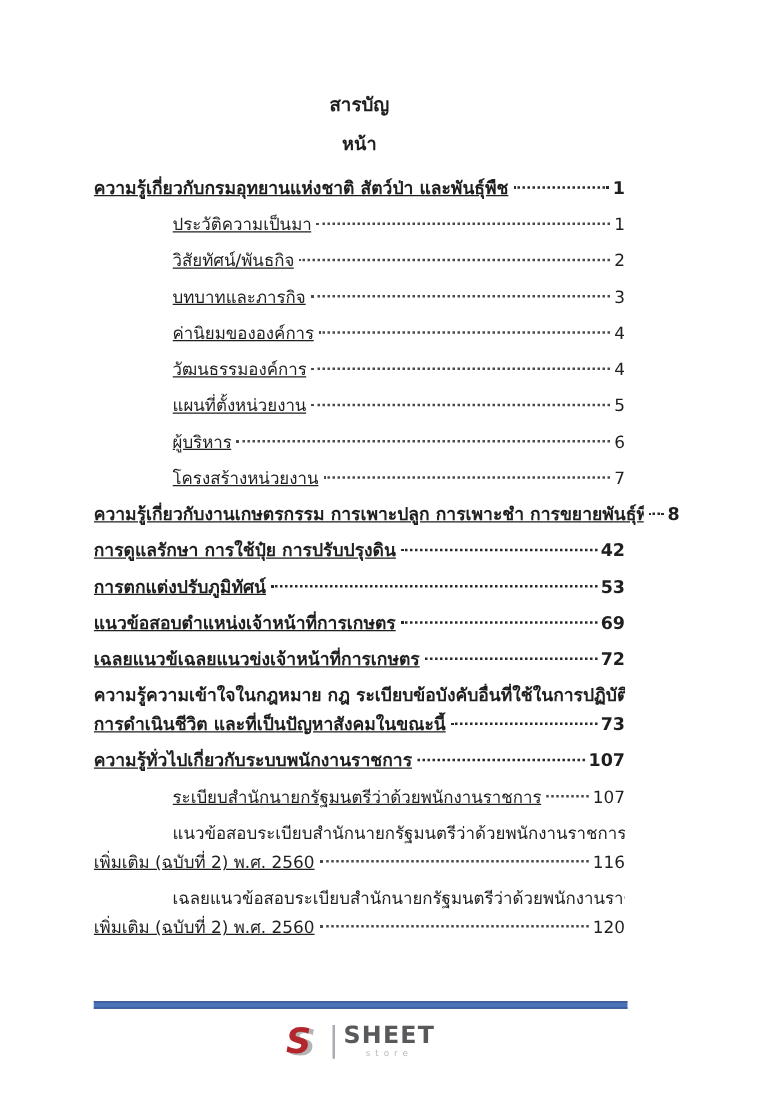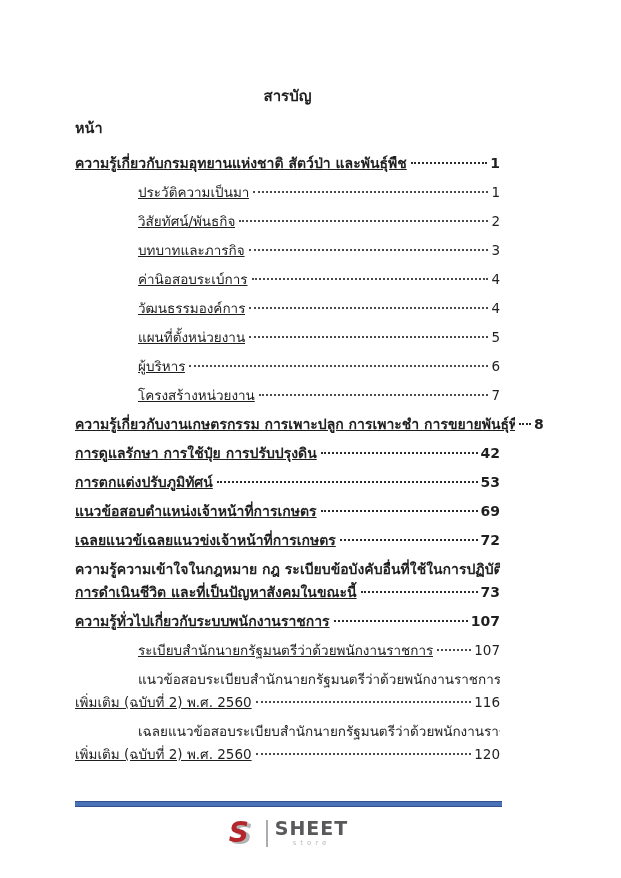--- a/index.html
+++ b/index.html
@@ -11,33 +11,33 @@
     width: 621px;
     height: 878px;
     font-family: "DejaVu Sans", "Liberation Sans", sans-serif;
     color: #1f1f1f;
     overflow: hidden;
   }
   .page {
     box-sizing: border-box;
     width: 576px;
     height: 878px;
-    padding: 12px 76px 0 75px;
+    padding: 0 76px 0 75px;
     position: relative;
   }
   .doc-title {
     padding-top: 74px;
     text-align: center;
     font-size: 15px;
     font-weight: bold;
     height: 20px;
     line-height: 20px;
   }
   .page-col-header {
-    text-align: left;
+    text-align: center;
     font-size: 14.5px;
     font-weight: bold;
     margin-top: 12px;
     height: 20px;
     line-height: 20px;
   }
   .toc {
     margin-top: 15px;
   }
   .toc-block {
@@ -189,21 +189,21 @@
       </div>
       <div class="toc-block">
         <div class="toc-row indent">
           <span class="toc-label">บทบาทและภารกิจ</span>
           <span class="dots"></span>
           <span class="toc-page">3</span>
         </div>
       </div>
       <div class="toc-block">
         <div class="toc-row indent">
-          <span class="toc-label">ค่านิอสอบระเบ์การ</span>
+          <span class="toc-label">ค่านิยมขององค์การ</span>
           <span class="dots"></span>
           <span class="toc-page">4</span>
         </div>
       </div>
       <div class="toc-block">
         <div class="toc-row indent">
           <span class="toc-label">วัฒนธรรมองค์การ</span>
           <span class="dots"></span>
           <span class="toc-page">4</span>
         </div>

